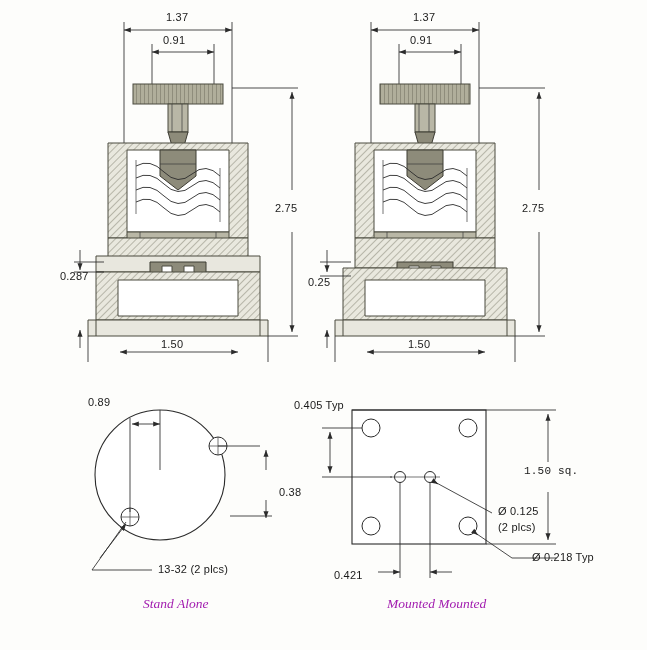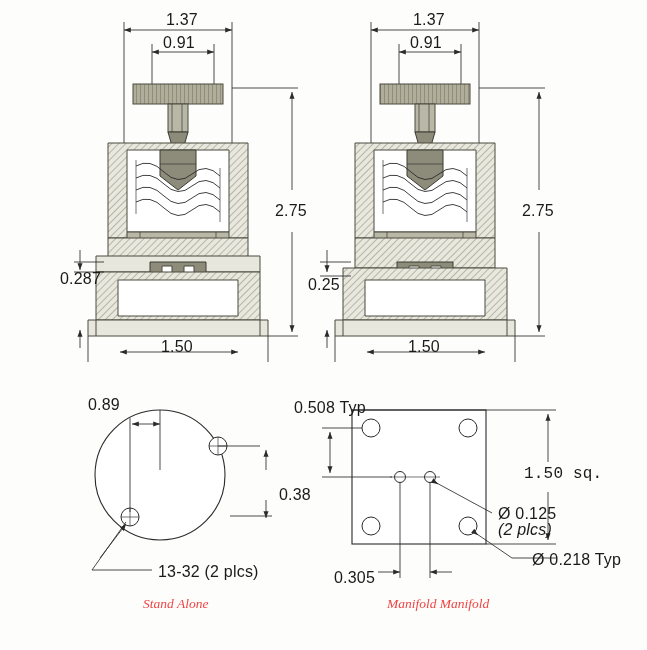--- a/index.html
+++ b/index.html
@@ -13,31 +13,31 @@
   #sheet {
     position: relative;
     width: 647px;
     height: 650px;
     background: #fdfdfb;
     overflow: hidden;
   }
   .dim-text {
     position: absolute;
     font-family: "Liberation Sans", sans-serif;
-    font-size: 16px;
+    font-size: 11px;
     color: #1a1a1a;
     white-space: nowrap;
     letter-spacing: 0.2px;
   }
   .caption {
     position: absolute;
     font-family: "Liberation Serif", serif;
     font-style: italic;
     font-size: 13.5px;
-    color: #ef4444;
+    color: #a21caf;
     white-space: nowrap;
   }
   svg.overlay {
     position: absolute;
     left: 0;
     top: 0;
     width: 647px;
     height: 650px;
   }
   .ln { stroke: #2b2b2b; stroke-width: 0.9; fill: none; }
@@ -254,23 +254,23 @@
   <div class="dim-text" style="left:413px; top:11px;">1.37</div>
   <div class="dim-text" style="left:410px; top:34px;">0.91</div>
   <div class="dim-text" style="left:522px; top:202px;">2.75</div>
   <div class="dim-text" style="left:308px; top:276px;">0.25</div>
   <div class="dim-text" style="left:408px; top:338px;">1.50</div>
 
   <div class="dim-text" style="left:88px; top:396px;">0.89</div>
   <div class="dim-text" style="left:246px; top:486px;margin-left:33px;">0.38</div>
   <div class="dim-text" style="left:158px; top:563px;">13-32 (2 plcs)</div>
 
-  <div class="dim-text" style="left:294px; top:399px;">0.508 Typ</div>
+  <div class="dim-text" style="left:294px; top:399px;">0.405 Typ</div>
   <div class="dim-text" style="left:524px; top:465px;font-family:Liberation Mono, monospace;">1.50 sq.</div>
   <div class="dim-text" style="left:498px; top:505px;">Ø 0.125</div>
-  <div class="dim-text" style="left:498px; top:521px;font-style:italic;">(2 plcs)</div>
+  <div class="dim-text" style="left:498px; top:521px;">(2 plcs)</div>
   <div class="dim-text" style="left:532px; top:551px;">Ø 0.218 Typ</div>
-  <div class="dim-text" style="left:334px; top:569px;">0.305</div>
+  <div class="dim-text" style="left:334px; top:569px;">0.421</div>
 
   <div class="caption" style="left:143px; top:596px;">Stand Alone</div>
-  <div class="caption" style="left:387px; top:596px;">Manifold Manifold</div>
+  <div class="caption" style="left:387px; top:596px;">Mounted Mounted</div>
 
 </div>
 
 </body></html>

